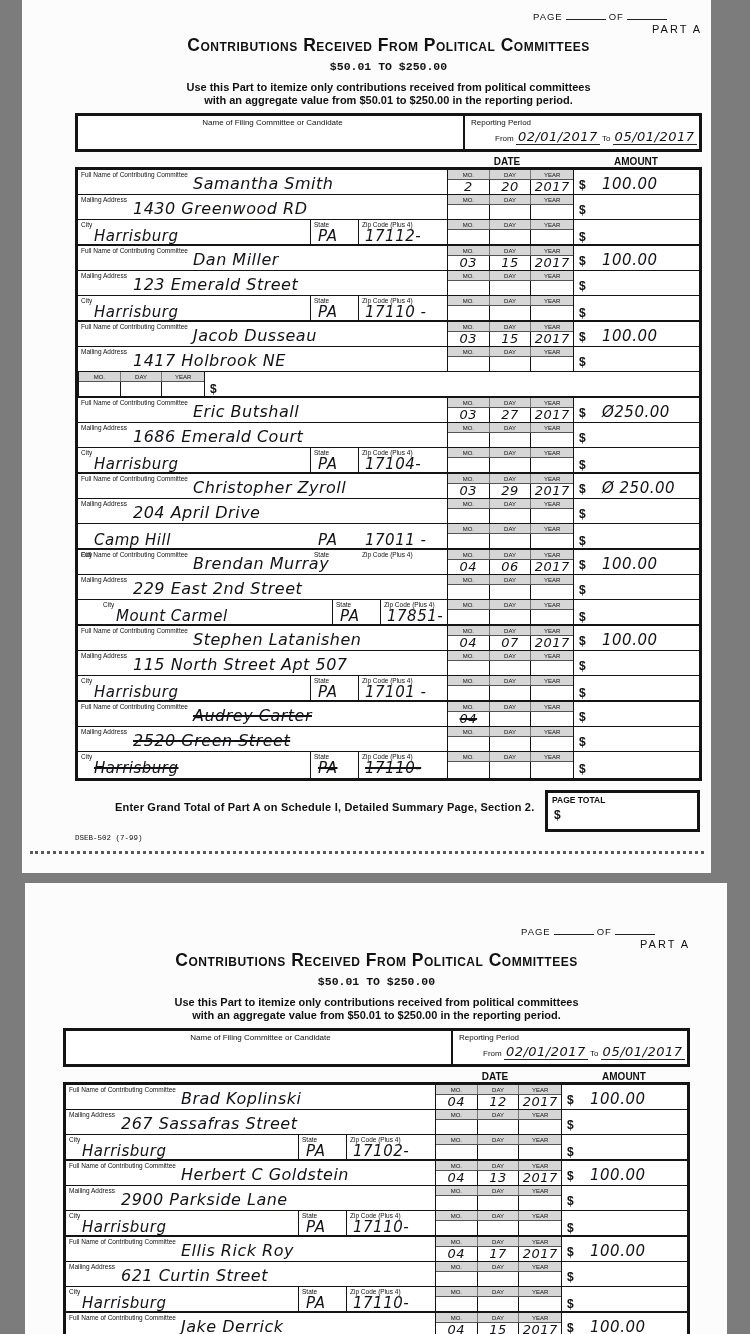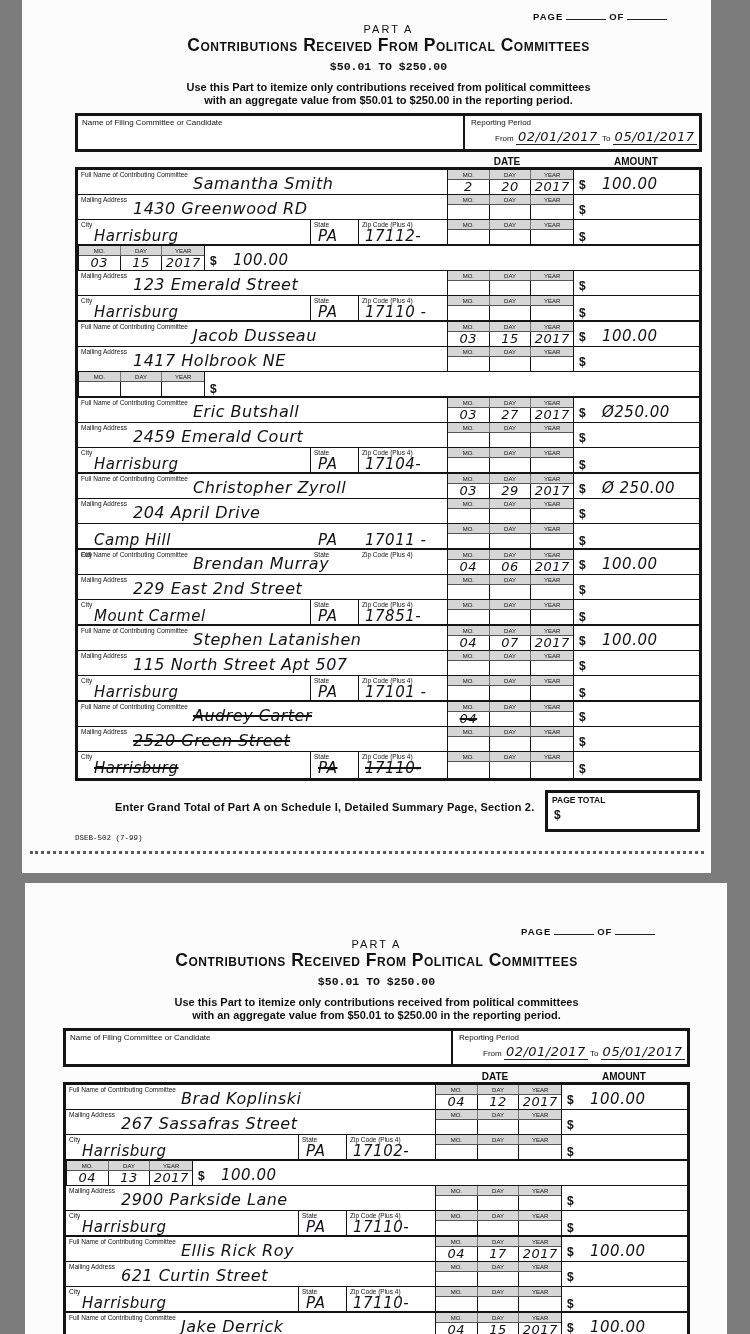--- a/index.html
+++ b/index.html
@@ -12,30 +12,30 @@
     color: #111;
   }
   .sheet { position:absolute; background:#fcfcfc; }
   #sheet1 { left:22px; top:0; width:689px; height:873px; }
   #sheet2 { left:25px; top:883px; width:702px; height:451px; overflow:hidden; }
 
   .formpage { position:absolute; width:627px; }
   #sheet1 .formpage { left:53px; top:4px; }
   #sheet2 .formpage { left:38px; top:36px; }
 
-  .page-of { position:absolute; left:458px; top:6px; font-size:9.5px; letter-spacing:1px; white-space:nowrap;font-weight:bold; }
+  .page-of { position:absolute; left:458px; top:6px; font-size:9.5px; letter-spacing:1px; white-space:nowrap; }
   .blank { display:inline-block; width:40px; border-bottom:1.5px solid #222; height:10px; margin:0 3px; }
-  .part { position:absolute; top:19px; width:100%; text-align:center; font-size:11px; letter-spacing:2px; }
+  .part { position:absolute; top:19px; width:100%; text-align:right; font-size:11px; letter-spacing:2px; }
   .title { position:absolute; top:31px; width:100%; text-align:center; font-size:17.5px; font-weight:bold; font-variant:small-caps; letter-spacing:0.5px; }
   .subtitle { position:absolute; top:56px; width:100%; text-align:center; font-size:11.5px; font-weight:bold;font-family:Liberation Mono, monospace; }
   .instr { position:absolute; width:100%; text-align:center; font-size:11px; font-weight:bold; }
   .instr1 { top:77px; } .instr2 { top:90px; }
 
   .filing { position:absolute; left:0; top:109px; width:627px; height:39px; border:3px solid #141414; display:flex; background:#fff; }
-  .f-left { flex:1; position:relative; border-right:2px solid #141414; }
+  .f-left { flex:1; position:relative; border-right:2px solid #141414;text-align:center; }
   .f-label { font-size:8px; margin:2px 0 0 4px; display:block; }
   .f-right { width:234px; position:relative; padding:2px 0 0 6px; overflow:visible; }
   .rp-label { font-size:8px; display:block; }
   .rp-row { font-size:8px; margin-top:2px; white-space:nowrap;padding-left:24px; }
   .rp-value { font-size:13px; border-bottom:1.5px solid #222; padding:0 2px; }
 
   .colhdr { position:absolute; top:152px; font-size:10px; font-weight:bold; text-align:center; }
   .colhdr-date { left:369px; width:126px; }
   .colhdr-amt  { left:497px; width:128px; }
 
@@ -183,20 +183,24 @@
         </div>
       </div>
       <div class="amt-cell">
         <span class="dollar">$</span>
       </div>
     </div>
   </div>
 
   <div class="entry">
     <div class="row rowA">
+      <div class="ncell">
+        <span class="flabel">Full Name of Contributing Committee</span>
+        <span class="hw hw-name">Dan Miller</span>
+      </div>
       <div class="date-cell">
         <div class="date-head">
           <span>MO.</span>
           <span>DAY</span>
           <span>YEAR</span>
         </div>
         <div class="date-vals">
           <span class="hw">03</span>
           <span class="hw">15</span>
           <span class="hw">2017</span>
@@ -343,21 +347,21 @@
         </div>
       </div>
       <div class="amt-cell">
         <span class="dollar">$</span>
         <span class="hw amt">Ø250.00</span>
       </div>
     </div>
     <div class="row rowB">
       <div class="ncell">
         <span class="flabel">Mailing Address</span>
-        <span class="hw hw-addr">2459 Emerald Court</span>
+        <span class="hw hw-addr">1686 Emerald Court</span>
       </div>
       <div class="date-cell">
         <div class="date-head">
           <span>MO.</span>
           <span>DAY</span>
           <span>YEAR</span>
         </div>
         <div class="date-vals">
           <span></span>
                 <span></span>
@@ -516,21 +520,21 @@
           <span></span>
                 <span></span>
                 <span></span>
         </div>
       </div>
       <div class="amt-cell">
         <span class="dollar">$</span>
       </div>
     </div>
     <div class="row rowC">
-      <div class="ncell" style="display:flex;">
+      <div class="ncell" style="display:flex;padding-left:22px;">
         <div class="city-cell">
           <span class="flabel">City</span>
           <span class="hw hw-city">Mount Carmel</span>
         </div>
         <div class="state-cell">
           <span class="flabel">State</span>
           <span class="hw hw-state">PA</span>
         </div>
         <div class="zip-cell">
           <span class="flabel">Zip Code (Plus 4)</span>
@@ -822,20 +826,24 @@
         </div>
       </div>
       <div class="amt-cell">
         <span class="dollar">$</span>
       </div>
     </div>
   </div>
 
   <div class="entry">
     <div class="row rowA">
+      <div class="ncell">
+        <span class="flabel">Full Name of Contributing Committee</span>
+        <span class="hw hw-name">Herbert C Goldstein</span>
+      </div>
       <div class="date-cell">
         <div class="date-head">
           <span>MO.</span>
           <span>DAY</span>
           <span>YEAR</span>
         </div>
         <div class="date-vals">
           <span class="hw">04</span>
           <span class="hw">13</span>
           <span class="hw">2017</span>

